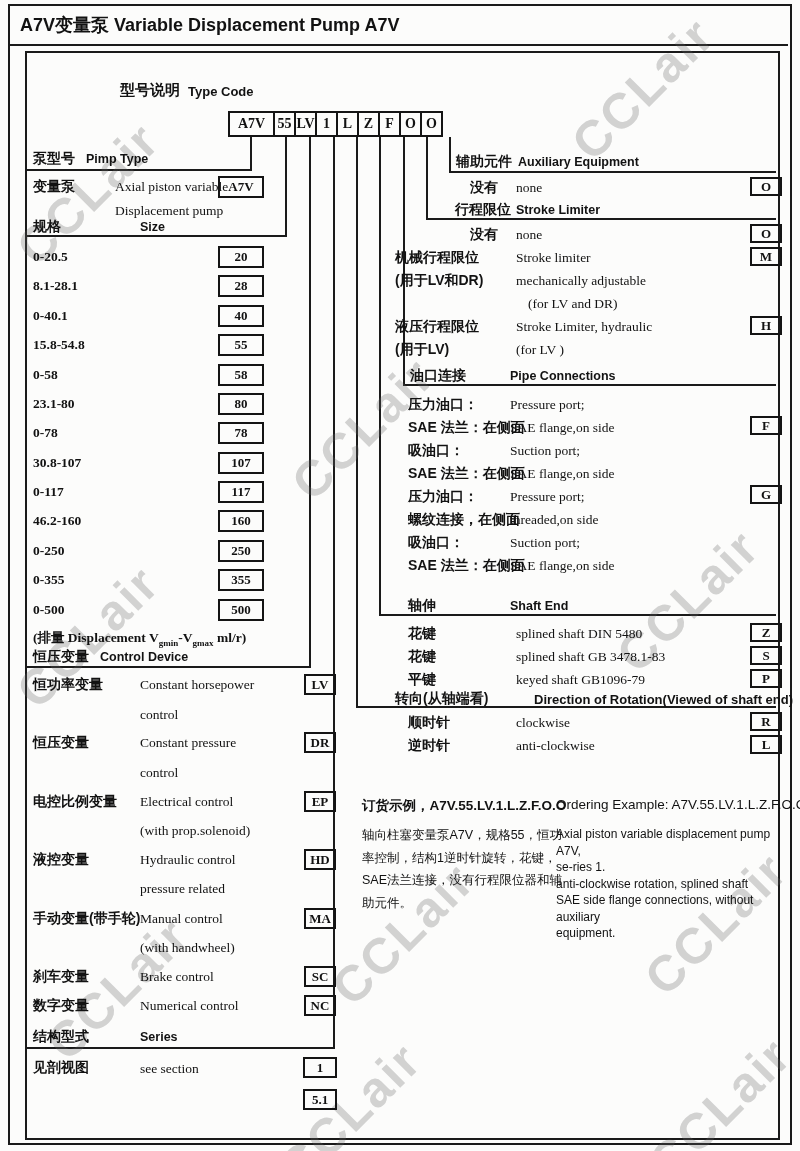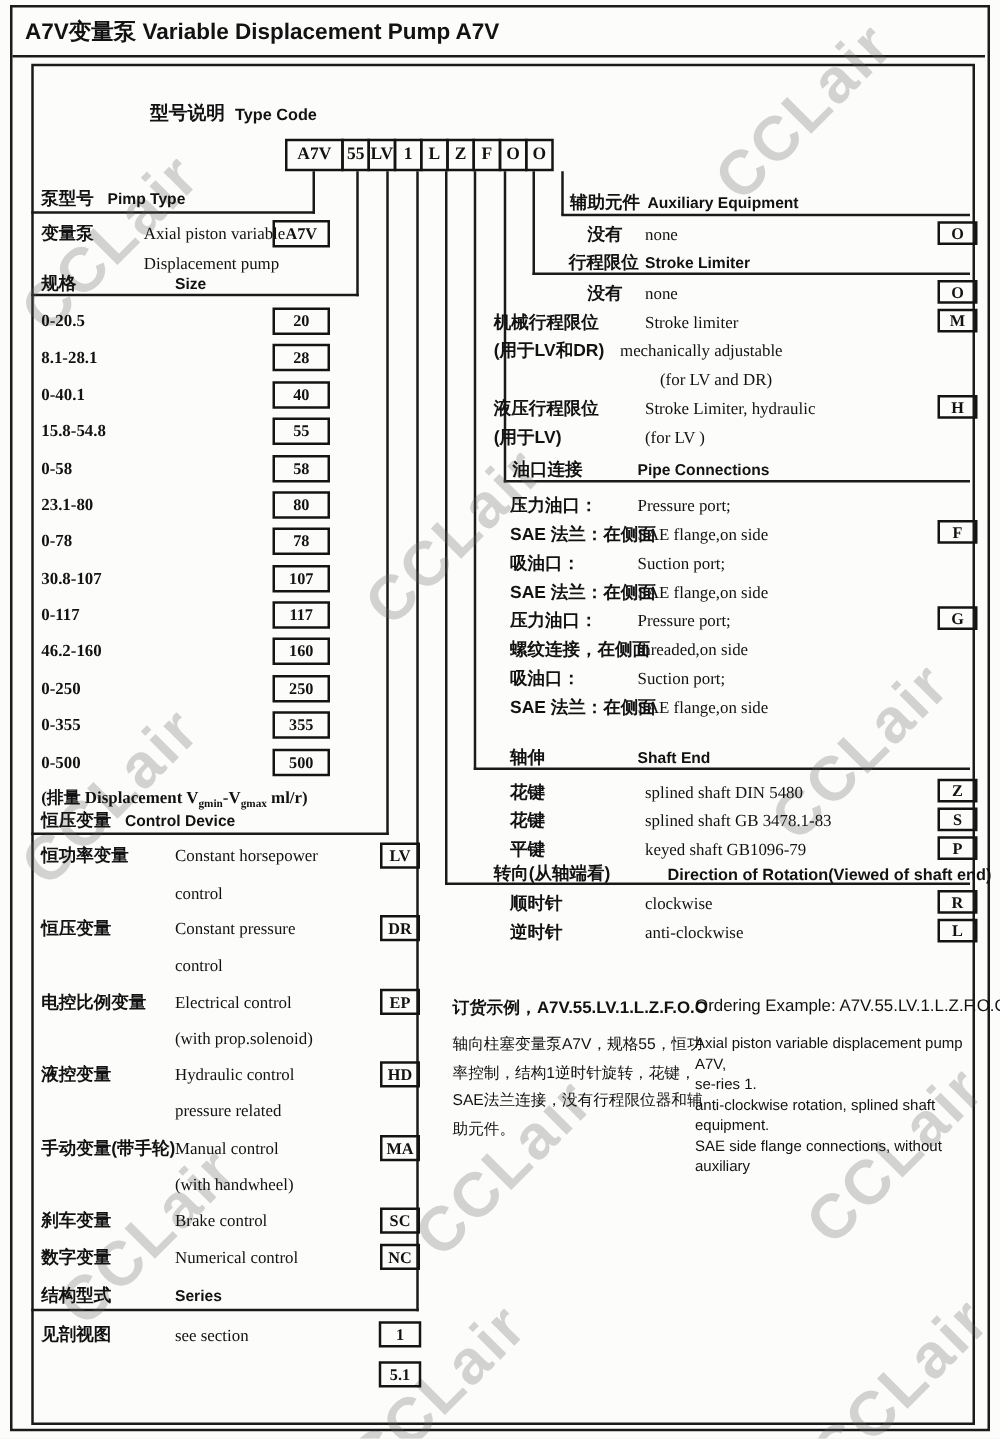--- a/index.html
+++ b/index.html
@@ -177,21 +177,21 @@
 
   <div class="t cnb" style="left:470px;top:226px">没有</div>
   <div class="t ens" style="left:516px;top:227px">none</div>
   <div class="code-box" style="left:750px;top:224px;width:28px;height:15px">O</div>
 
   <div class="t cnb" style="left:395px;top:249px">机械行程限位</div>
   <div class="t ens" style="left:516px;top:250px">Stroke limiter</div>
   <div class="code-box" style="left:750px;top:247px;width:28px;height:15px">M</div>
 
   <div class="t cnb" style="left:395px;top:272px">(用于LV和DR)</div>
-  <div class="t ens" style="left:496px;top:273px">mechanically adjustable</div>
+  <div class="t ens" style="left:516px;top:273px">mechanically adjustable</div>
 
   <div class="t ens" style="left:528px;top:296px">(for LV and DR)</div>
 
   <div class="t cnb" style="left:395px;top:318px">液压行程限位</div>
   <div class="t ens" style="left:516px;top:319px">Stroke Limiter, hydraulic</div>
   <div class="code-box" style="left:750px;top:316px;width:28px;height:15px">H</div>
 
   <div class="t cnb" style="left:395px;top:341px">(用于LV)</div>
   <div class="t ens" style="left:516px;top:342px">(for LV )</div>
 
@@ -241,17 +241,17 @@
   <div class="code-box" style="left:750px;top:735px;width:28px;height:15px">L</div>
 
   <div class="t" style="left:362px;top:797px;font-family:'Liberation Sans',sans-serif;font-weight:bold;font-size:13.5px">订货示例，A7V.55.LV.1.L.Z.F.O.O</div>
   <div class="ord-cn">轴向柱塞变量泵A7V，规格55，恒功率控制，结构1逆时针旋转，花键，SAE法兰连接，没有行程限位器和辅助元件。</div>
 
   <div class="t" style="left:556px;top:797px;font-family:'Liberation Sans',sans-serif;font-size:13.5px">Ordering Example: A7V.55.LV.1.L.Z.F.O.O</div>
   <div class="t" style="left:556px;top:826px;white-space:normal;width:228px">
     <div class="ord-en-line">Axial piston variable displacement pump A7V,</div>
     <div class="ord-en-line">se-ries 1.</div>
     <div class="ord-en-line">anti-clockwise rotation, splined shaft</div>
+    <div class="ord-en-line">SAE side flange connections, without auxiliary</div>
     <div class="ord-en-line">equipment.</div>
-    <div class="ord-en-line">SAE side flange connections, without auxiliary</div>
   </div>
 
 </div>
 
 </body></html>

